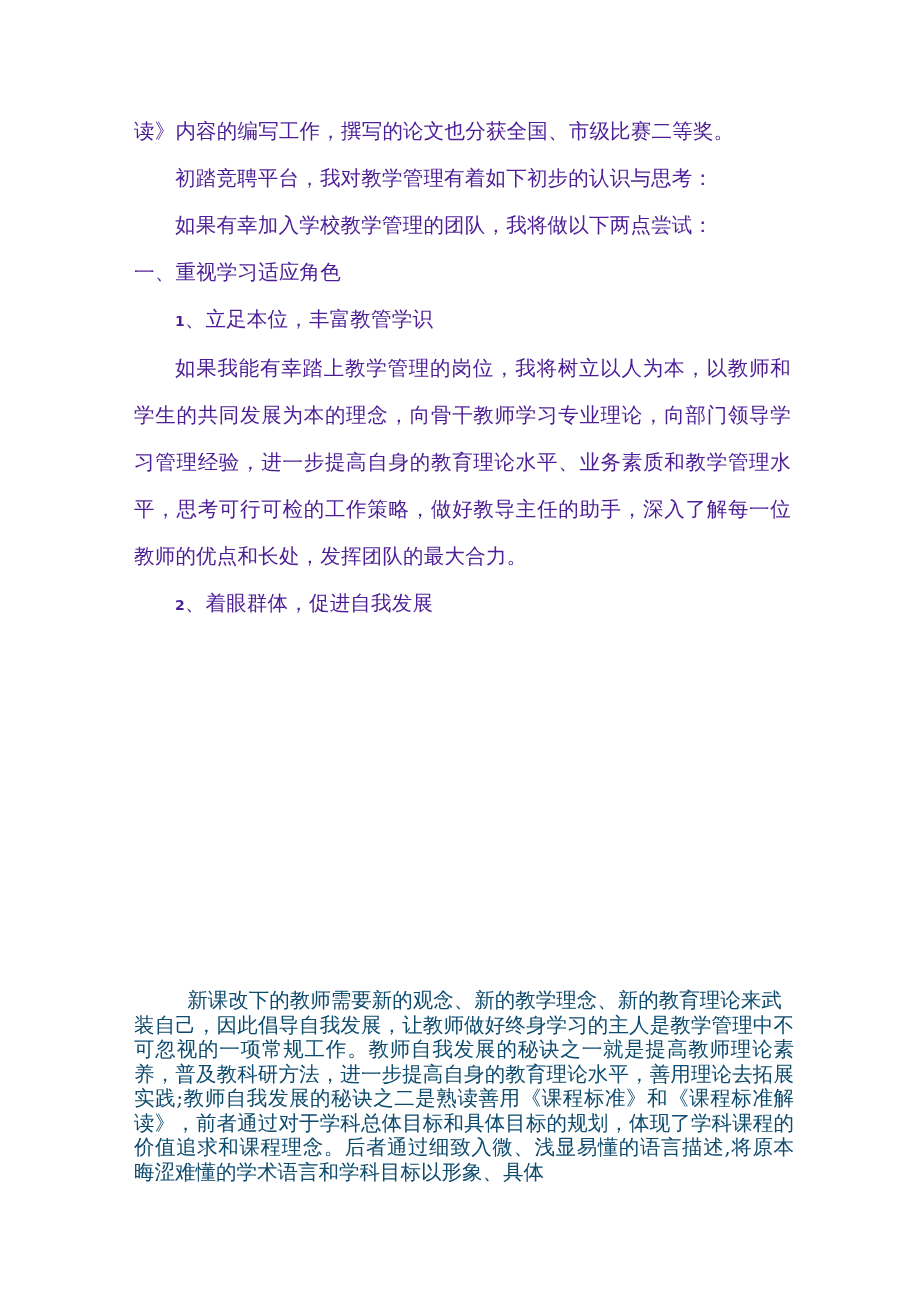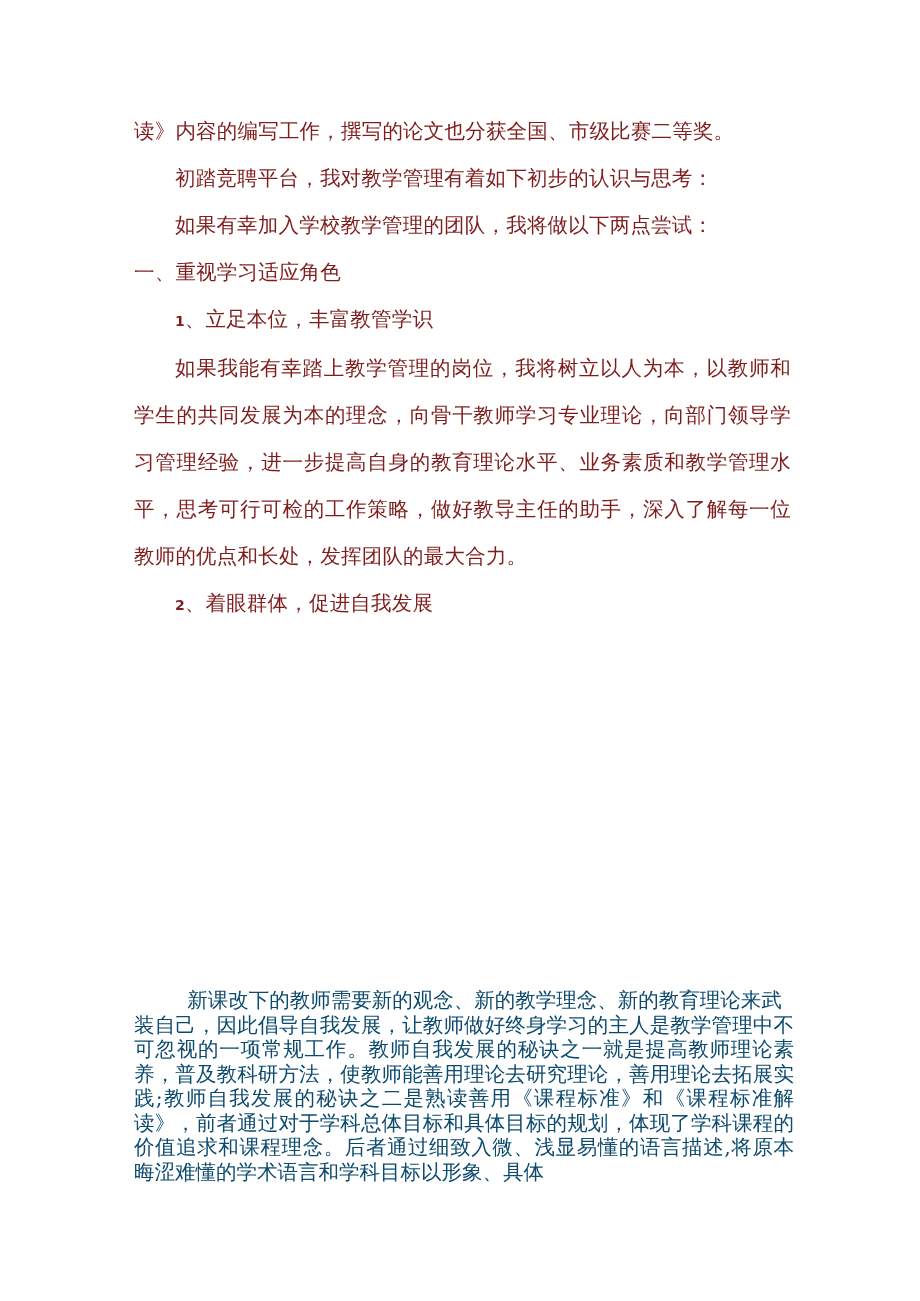--- a/index.html
+++ b/index.html
@@ -32,21 +32,21 @@
     width: 657px;
   }
 
   
   .loose {
     font-size: 20.5px;
     line-height: 47px;
     text-align: justify;
     text-justify: inter-ideograph;
     letter-spacing: 0.2px;
-    color: #7f1d1d;
+    color: #4c1d95;
   }
   .loose p {
     margin: 0;
     text-indent: 0;
   }
   .loose p.indent {
     text-indent: 2em;
   }
   .loose p.heading {
     text-indent: 0;
@@ -107,16 +107,16 @@
 
       <p class="indent">如果我能有幸踏上教学管理的岗位，我将树立以人为本，以教师和学生的共同发展为本的理念，向骨干教师学习专业理论，向部门领导学习管理经验，进一步提高自身的教育理论水平、业务素质和教学管理水平，思考可行可检的工作策略，做好教导主任的助手，深入了解每一位教师的优点和长处，发挥团队的最大合力。</p>
 
       <p class="indent"><span class="itemnum">2</span><span>、</span><span>着眼群体，促进自我发展</span></p>
 
     </div>
   </div>
 
   <div class="tight">
     <p class="lead">新课改下的教师需要新的观念、新的教学理念、新的教育理论来武</p>
-    <p class="flow">装自己，因此倡导自我发展，让教师做好终身学习的主人是教学管理中不可忽视的一项常规工作。教师自我发展的秘诀之一就是提高教师理论素养，普及教科研方法，使教师能善用理论去研究理论，善用理论去拓展实践;教师自我发展的秘诀之二是熟读善用《课程标准》和《课程标准解读》，前者通过对于学科总体目标和具体目标的规划，体现了学科课程的价值追求和课程理念。后者通过细致入微、浅显易懂的语言描述,将原本晦涩难懂的学术语言和学科目标以形象、具体</p>
+    <p class="flow">装自己，因此倡导自我发展，让教师做好终身学习的主人是教学管理中不可忽视的一项常规工作。教师自我发展的秘诀之一就是提高教师理论素养，普及教科研方法，进一步提高自身的教育理论水平，善用理论去拓展实践;教师自我发展的秘诀之二是熟读善用《课程标准》和《课程标准解读》，前者通过对于学科总体目标和具体目标的规划，体现了学科课程的价值追求和课程理念。后者通过细致入微、浅显易懂的语言描述,将原本晦涩难懂的学术语言和学科目标以形象、具体</p>
   </div>
 
 </div>
 
 </body></html>

